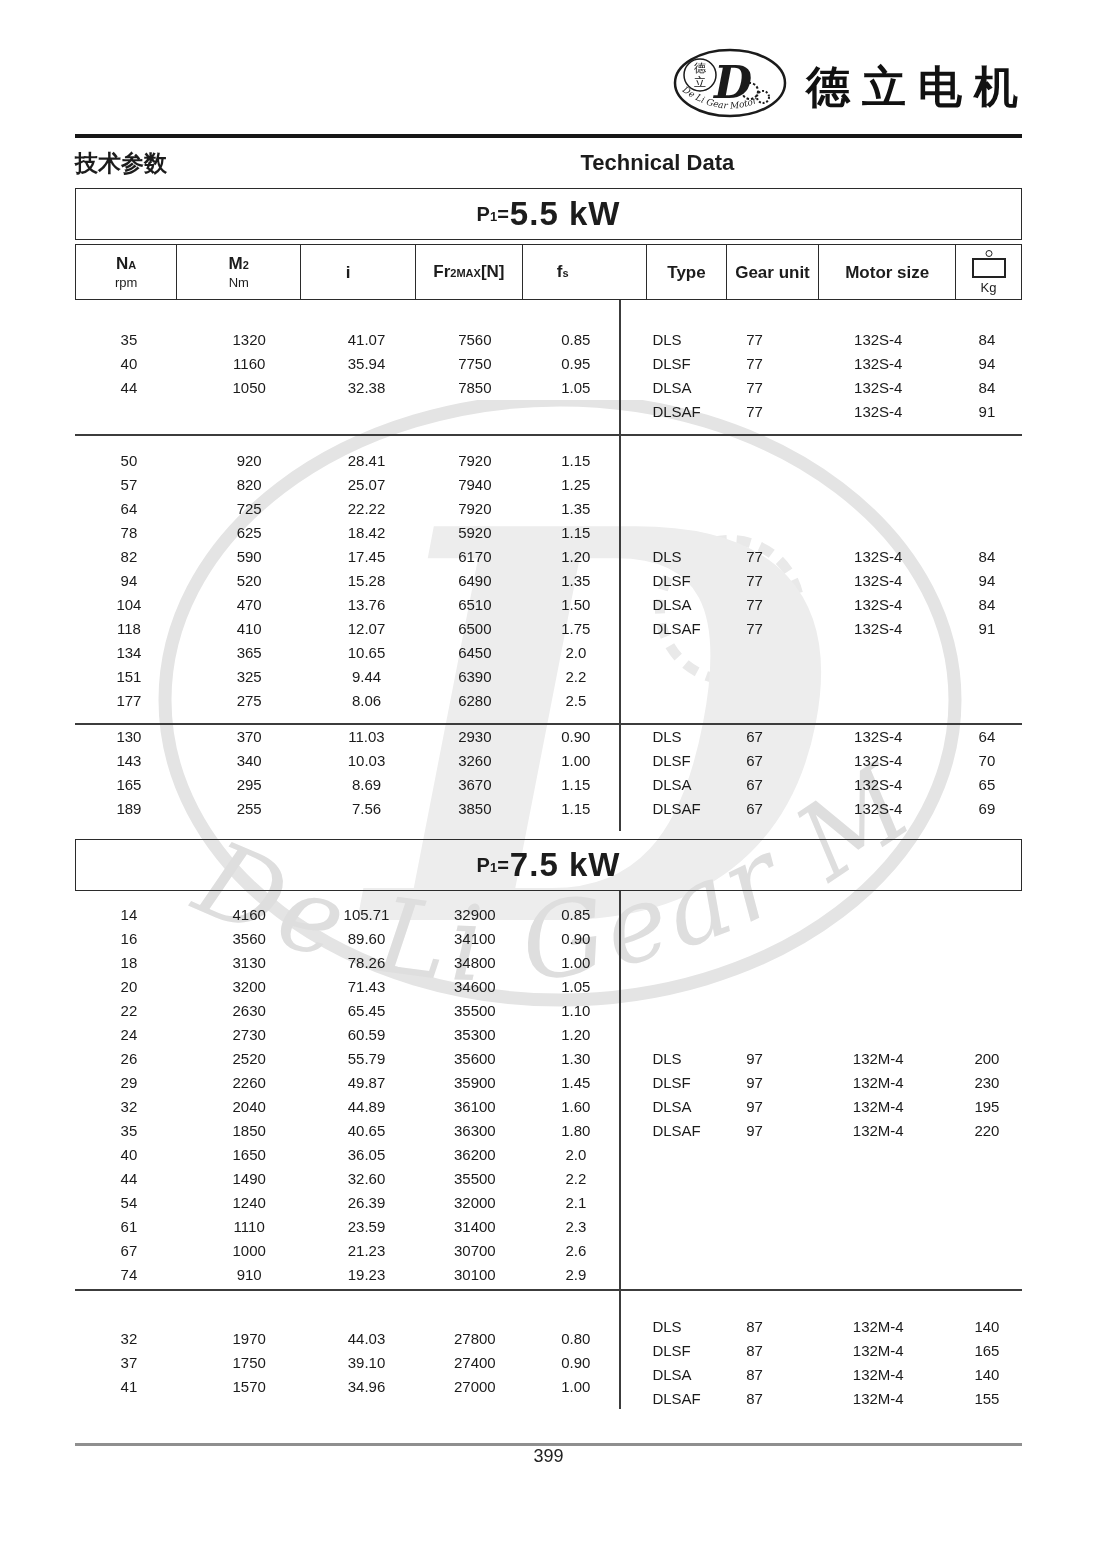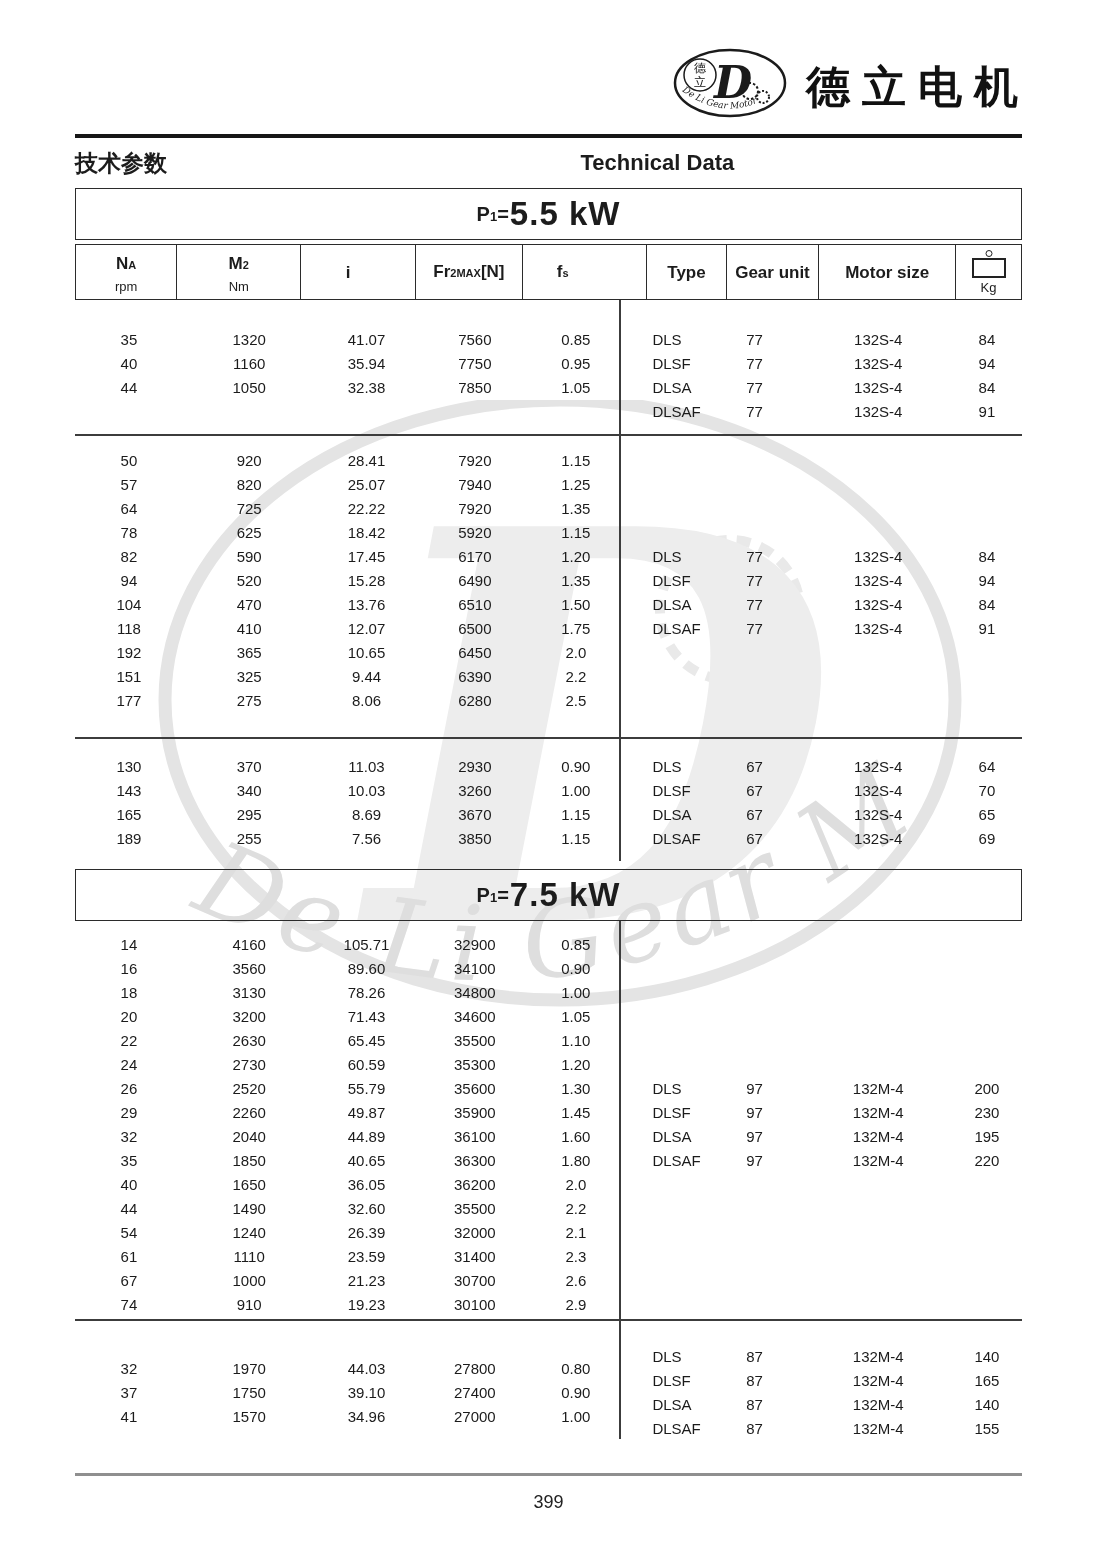--- a/index.html
+++ b/index.html
@@ -26,21 +26,21 @@
   .title-box { border:1.6px solid #2b2b2b; height:52px; margin-top:8px;
     display:flex; align-items:center; justify-content:center; background:transparent; }
   .title-p { font-size:20px; font-weight:bold; }
   .title-p .ts { font-size:13px; }
   .title-val { font-size:33px; font-weight:800; letter-spacing:1px; margin-left:1px; }
   
   .colhead { display:flex; border:1.6px solid #2b2b2b; height:56px; margin-top:4px; }
   .colhead .hc { display:flex; flex-direction:column; justify-content:center; align-items:center;
     border-left:1.6px solid #2b2b2b; }
   .colhead .hc:first-child { border-left:none; }
-  .hmain { font-size:17px; font-weight:bold; line-height:27px; }
+  .hmain { font-size:17px; font-weight:bold; line-height:19px; }
   .hmain .hsub { font-size:11px; font-weight:bold; }
   .hunit { font-size:13px; line-height:15px; }
   
   .weight-icon { position:relative; width:34px; height:20px; border:2px solid #222;
     margin:9px auto 2px; }
   .weight-icon::before { content:''; position:absolute; left:50%; top:-10px;
     transform:translateX(-50%); width:5px; height:5px; border:1.5px solid #222; border-radius:50%; }
   
   .group { position:relative; }
   .group + .group { border-top:2px solid #3c3c3c; }
@@ -49,21 +49,21 @@
   .gleft { width:57.49%; }
   .gright { width:42.51%; }
   .drow { display:flex; height:24px; line-height:24px; }
   .dcell { font-size:15px; text-align:center; color:#1b1b1b; }
   .gleft .c0{width:19.8%} .gleft .c1{width:24.4%} .gleft .c2{width:18.7%}
   .gleft .c3{width:21.1%} .gleft .c4{width:16.0%}
   .gright .c0{width:21.1%; text-align:left; padding-left:33px;}
   .gright .c1{width:24.9%} .gright .c2{width:36.6%} .gright .c3{width:17.4%}
   
   .bottom-rule { height:3px; background:#8f8f8f; }
-  .page-number { text-align:center; font-size:18px; margin-top:16px; color:#222; }
+  .page-number { text-align:center; font-size:18px; margin-top:0; color:#222; }
 </style>
 </head>
 <body>
 
 <div class="watermark">
   <svg width="920" height="720" viewBox="0 0 920 720">
     <ellipse cx="470" cy="300" rx="395" ry="300" fill="none" stroke="#e4e4e4" stroke-width="13"></ellipse>
     <circle cx="640" cy="210" r="70" fill="none" stroke="#e9e9e9" stroke-width="10" stroke-dasharray="14 10"></circle>
     <text x="280" y="520" font-size="540" font-style="italic" font-weight="bold" font-family="DejaVu Serif, serif" fill="#ededed" id="wm-letter">D</text>
     <path id="wm-arc" d="M 100 505 Q 470 690 830 420" fill="none"></path>
@@ -185,21 +185,21 @@
               </div>
               <div class="drow">
                 <div class="dcell c0">DLSAF</div>
                 <div class="dcell c1">77</div>
                 <div class="dcell c2">132S-4</div>
                 <div class="dcell c3">91</div>
               </div>
             </div>
           </div>
         </div>
-        <div class="group" style="padding-top: 13px; padding-bottom: 24px;">
+        <div class="group" style="padding-top: 13px; padding-bottom: 10px;">
           <div class="vdivider" style="bottom: 0px;"></div>
           <div class="ginner">
             <div class="gleft">
               <div class="drow">
                 <div class="dcell c0">50</div>
                 <div class="dcell c1">920</div>
                 <div class="dcell c2">28.41</div>
                 <div class="dcell c3">7920</div>
                 <div class="dcell c4">1.15</div>
               </div>
@@ -246,21 +246,21 @@
                 <div class="dcell c4">1.50</div>
               </div>
               <div class="drow">
                 <div class="dcell c0">118</div>
                 <div class="dcell c1">410</div>
                 <div class="dcell c2">12.07</div>
                 <div class="dcell c3">6500</div>
                 <div class="dcell c4">1.75</div>
               </div>
               <div class="drow">
-                <div class="dcell c0">192</div>
+                <div class="dcell c0">134</div>
                 <div class="dcell c1">365</div>
                 <div class="dcell c2">10.65</div>
                 <div class="dcell c3">6450</div>
                 <div class="dcell c4">2.0</div>
               </div>
               <div class="drow">
                 <div class="dcell c0">151</div>
                 <div class="dcell c1">325</div>
                 <div class="dcell c2">9.44</div>
                 <div class="dcell c3">6390</div>
@@ -295,21 +295,21 @@
               </div>
               <div class="drow">
                 <div class="dcell c0">DLSAF</div>
                 <div class="dcell c1">77</div>
                 <div class="dcell c2">132S-4</div>
                 <div class="dcell c3">91</div>
               </div>
             </div>
           </div>
         </div>
-        <div class="group" style="padding-top: 16px; padding-bottom: 10px;">
+        <div class="group" style="padding-bottom: 10px;">
           <div class="vdivider" style="bottom: 0px;"></div>
           <div class="ginner">
             <div class="gleft">
               <div class="drow">
                 <div class="dcell c0">130</div>
                 <div class="dcell c1">370</div>
                 <div class="dcell c2">11.03</div>
                 <div class="dcell c3">2930</div>
                 <div class="dcell c4">0.90</div>
               </div>

